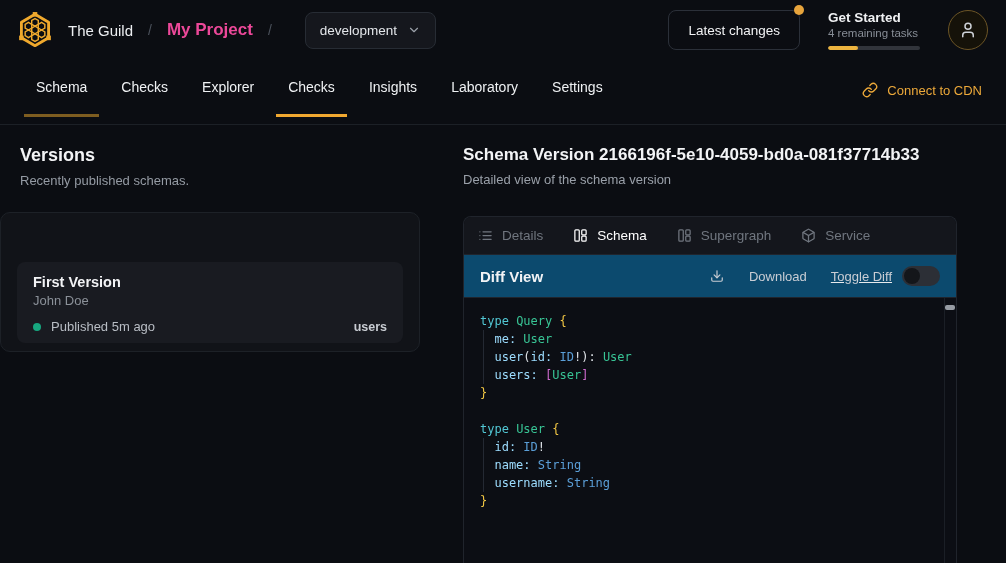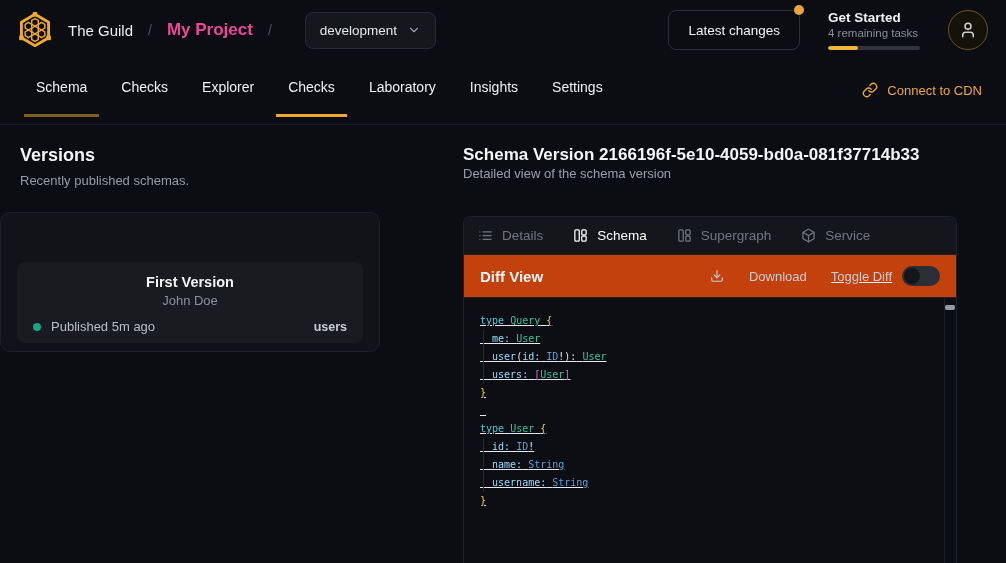--- a/index.html
+++ b/index.html
@@ -42,57 +42,57 @@
   .connect-cdn { margin-left:auto; display:flex; align-items:center; gap:9px; margin-bottom:4px;
     color:#eda93a; font-size:13px; cursor:pointer; }
   .connect-cdn svg { width:16px; height:16px; stroke:#eda93a; }
 
   
   .main { position:relative; height:438px; }
 
   .versions-col { position:absolute; left:20px; top:20px; width:420px; }
   .versions-title { font-size:18px; font-weight:bold; color:#f2f3f5; }
   .versions-sub { margin-top:7px; font-size:13px; color:#959ba4; }
-  .versions-card { position:absolute; left:0; top:87px; width:380px; height:140px; background:#111318;
-    border:1px solid #1d2127; border-radius:10px; padding:49px 16px 10px;text-align:center; }
+  .versions-card { position:absolute; left:0; top:87px; width:420px; height:140px; background:#111318;
+    border:1px solid #1d2127; border-radius:10px; padding:49px 16px 10px; }
   .version-item { height:81px; background:#191b21; border-radius:8px; padding:12px 16px; cursor:pointer; }
   .vi-name { font-size:14.5px; font-weight:bold; color:#f2f3f5; }
   .vi-author { margin-top:3px; font-size:13px; color:#8b9199; }
   .vi-row { margin-top:11px; display:flex; align-items:center; }
   .vi-dot { width:8px; height:8px; border-radius:50%; background:#17a77f; margin-right:10px; }
   .vi-status { font-size:13px; color:#b8bdc4; }
   .vi-service { margin-left:auto; font-size:12.5px; font-weight:bold; color:#c8ccd2; }
 
   .detail-col { position:absolute; left:463px; top:20px; width:525px; }
   .detail-title { font-size:17px; font-weight:bold; color:#f3f4f6; }
-  .detail-sub { margin-top:1px; font-size:13px; color:#9aa0a9; }
+  .detail-sub { margin-top:7px; font-size:13px; color:#9aa0a9; }
 
   .detail-panel { position:absolute; left:463px; top:91px; width:494px; height:347px;
     border:1px solid #20242c; border-bottom:none; border-radius:8px 8px 0 0; overflow:hidden; }
   .panel-tabs { display:flex; align-items:center; height:38px; background:#14161c;
     border-bottom:1px solid #20242c; padding:0 14px; gap:30px; }
   .ptab { display:flex; align-items:center; gap:9px; font-size:13.5px; color:#70767f; cursor:pointer; }
   .ptab svg { width:15px; height:15px; stroke:#70767f; }
   .ptab--active { color:#ffffff; }
   .ptab--active svg { stroke:#ffffff; }
 
-  .diff-row { display:flex; align-items:center; height:43px; background:#c2410c;
+  .diff-row { display:flex; align-items:center; height:43px; background:#0c4a6e;
     border-bottom:1px solid #20242c; padding:0 16px; }
   .diff-title { font-size:15px; font-weight:bold; color:#f2f3f5; }
   .diff-actions { margin-left:auto; display:flex; align-items:center; gap:24px; }
   .download-btn { display:flex; align-items:center; gap:25px; font-size:13px; color:#c9cdd4; cursor:pointer; }
   .download-btn svg { width:14px; height:14px; stroke:#c9cdd4; }
   .toggle-group { display:flex; align-items:center; gap:10px;text-decoration:underline; }
   .toggle-label { font-size:13px; color:#c9cdd4; }
   .switch { position:relative; width:38px; height:20px; border-radius:10px; background:#2c2f36; cursor:pointer; }
   .switch-knob { position:absolute; top:2px; left:2px; width:16px; height:16px; border-radius:50%; background:#14161a; }
 
   .code-area { position:relative; height:266px; background:#0c0e14; overflow:hidden; }
-  .code-pre { font-family:"DejaVu Sans Mono","Liberation Mono",monospace; font-size:10px;
-    line-height:18px; padding:14px 16px; white-space:pre;text-decoration:underline; }
+  .code-pre { font-family:"DejaVu Sans Mono","Liberation Mono",monospace; font-size:12px;
+    line-height:18px; padding:14px 16px; white-space:pre; }
   .code-line { height:18px; }
   .tk-k { color:#52c7d4; }  
   .tk-t { color:#38c495; }  
   .tk-f { color:#9cdcfe; }  
   .tk-s { color:#5b9fd8; }  
   .tk-y { color:#f2c744; }  
   .tk-b { color:#cf6bcf; }  
   .tk-p { color:#dfe3e8; }  
   .indent-guide { position:absolute; left:19px; width:1px; background:#242933; }
   .guide-1 { top:32px; height:54px; }
@@ -162,24 +162,24 @@
       <div class="tab">
           <span>Checks</span>
         </div>
       <div class="tab">
           <span>Explorer</span>
         </div>
       <div class="tab tab--active">
           <span>Checks</span>
         </div>
       <div class="tab">
+          <span>Insights</span>
+        </div>
+      <div class="tab">
           <span>Laboratory</span>
-        </div>
-      <div class="tab">
-          <span>Insights</span>
         </div>
       <div class="tab">
           <span>Settings</span>
         </div>
     </div>
     <div class="connect-cdn">
       <svg viewBox="0 0 24 24" fill="none" stroke-width="2" stroke-linecap="round" stroke-linejoin="round">
         <path d="M10 13a5 5 0 0 0 7.54.54l3-3a5 5 0 0 0-7.07-7.07l-1.72 1.71"></path>
         <path d="M14 11a5 5 0 0 0-7.54-.54l-3 3a5 5 0 0 0 7.07 7.07l1.71-1.71"></path>
       </svg>

